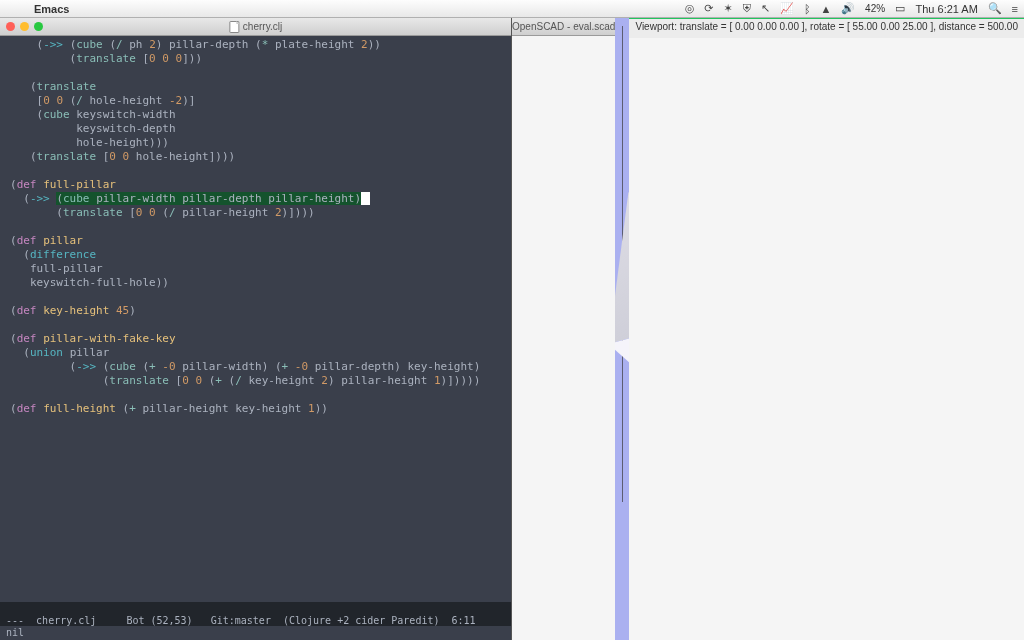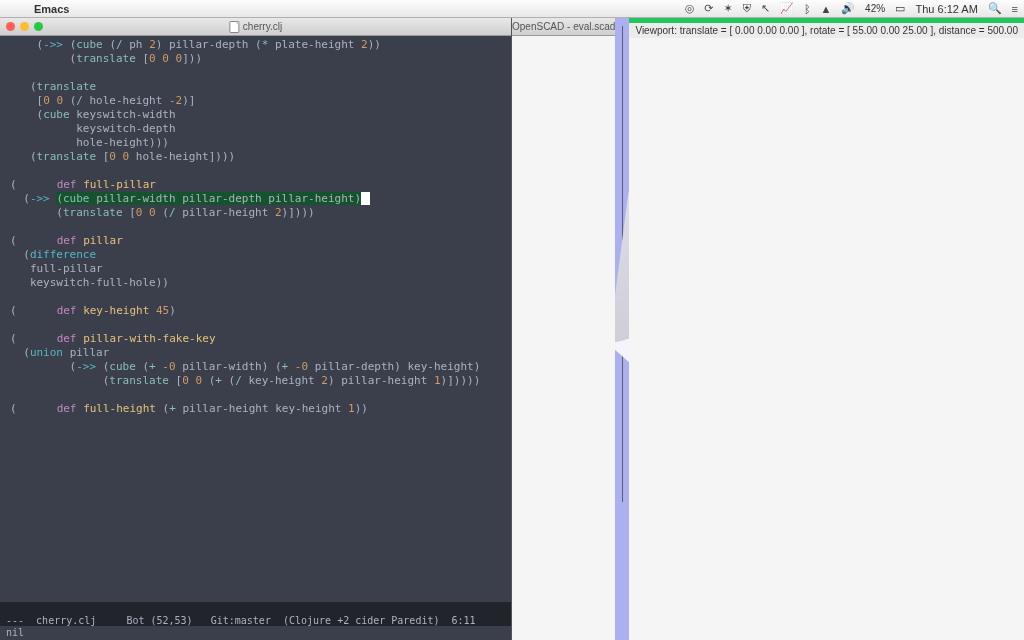--- a/index.html
+++ b/index.html
@@ -58,21 +58,21 @@
   .code {
     flex: 1;
     padding: 2px 6px 2px 10px;
     font-family: Menlo, Consolas, monospace;
     font-size: 11px;
     line-height: 14px;
     color: #c8ccd4;
     white-space: pre;
     overflow: hidden;
   }
-  .kw { color: #c586c0; margin-left: 40px; }        
+  .kw { color: #c586c0; }        
   .macro { color: #56b6c2; }     
   .fn { color: #8abeb7; margin-top: 48px; }        
   .sym { color: #abb2bf; }       
   .name { color: #e5c07b; }      
   .num { color: #d19a66; }       
   .paren { color: #abb2bf; }
   .hl { background: #14532d; }   
   .cursor { background: #fff; color:#000; padding: 0 1px; }
 
   .modeline {
@@ -184,21 +184,21 @@
   .mini-axes .az { left:12px; bottom:6px; width:1px; height:26px; background:#2f3fca; }
   .mini-axes .ax1 { left:12px; bottom:6px; width:26px; height:1px; background:#b02f2f; transform-origin:left center; transform:rotate(8deg); }
   .mini-axes .ay { left:12px; bottom:6px; width:20px; height:1px; background:#2f8f2f; transform-origin:left center; transform:rotate(-150deg); }
   .mini-axes .lz { position:absolute; left:14px; bottom:32px; color:#2f3fca; }
   .mini-axes .lx { position:absolute; left:38px; bottom:2px; color:#b02f2f; }
   .mini-axes .ly { position:absolute; left:-2px; bottom:20px; color:#2f8f2f; }
 
   .statusbar {
     height: 20px;
     background: #ececec;
-    border-top: 5px solid #22c55e;
+    border-top: 1px solid #22c55e;
     font-size: 10px;
     color: #333;
     line-height: 16px;
     padding: 0 6px;
     white-space: nowrap;
     overflow: hidden;
   }
 </style>
 </head>
 <body>
@@ -213,21 +213,21 @@
     <span class="ico">⟳</span>
     <span class="ico">✶</span>
     <span class="ico">⛨</span>
     <span class="ico">↖</span>
     <span class="ico">📈</span>
     <span class="ico">ᛒ</span>
     <span class="ico">▲</span>
     <span class="ico">🔊</span>
     <span class="battery">42%</span>
     <span class="ico">▭</span>
-    <span class="clock">Thu 6:12 AM</span>
+    <span class="clock">Thu 6:21 AM</span>
     <span class="ico">🔍</span>
     <span class="ico">≡</span>
   </div>
 </div>
 
 <div class="workspace">
 
   <div class="emacs">
     <div class="emacs-titlebar">
       <div class="traffic">

